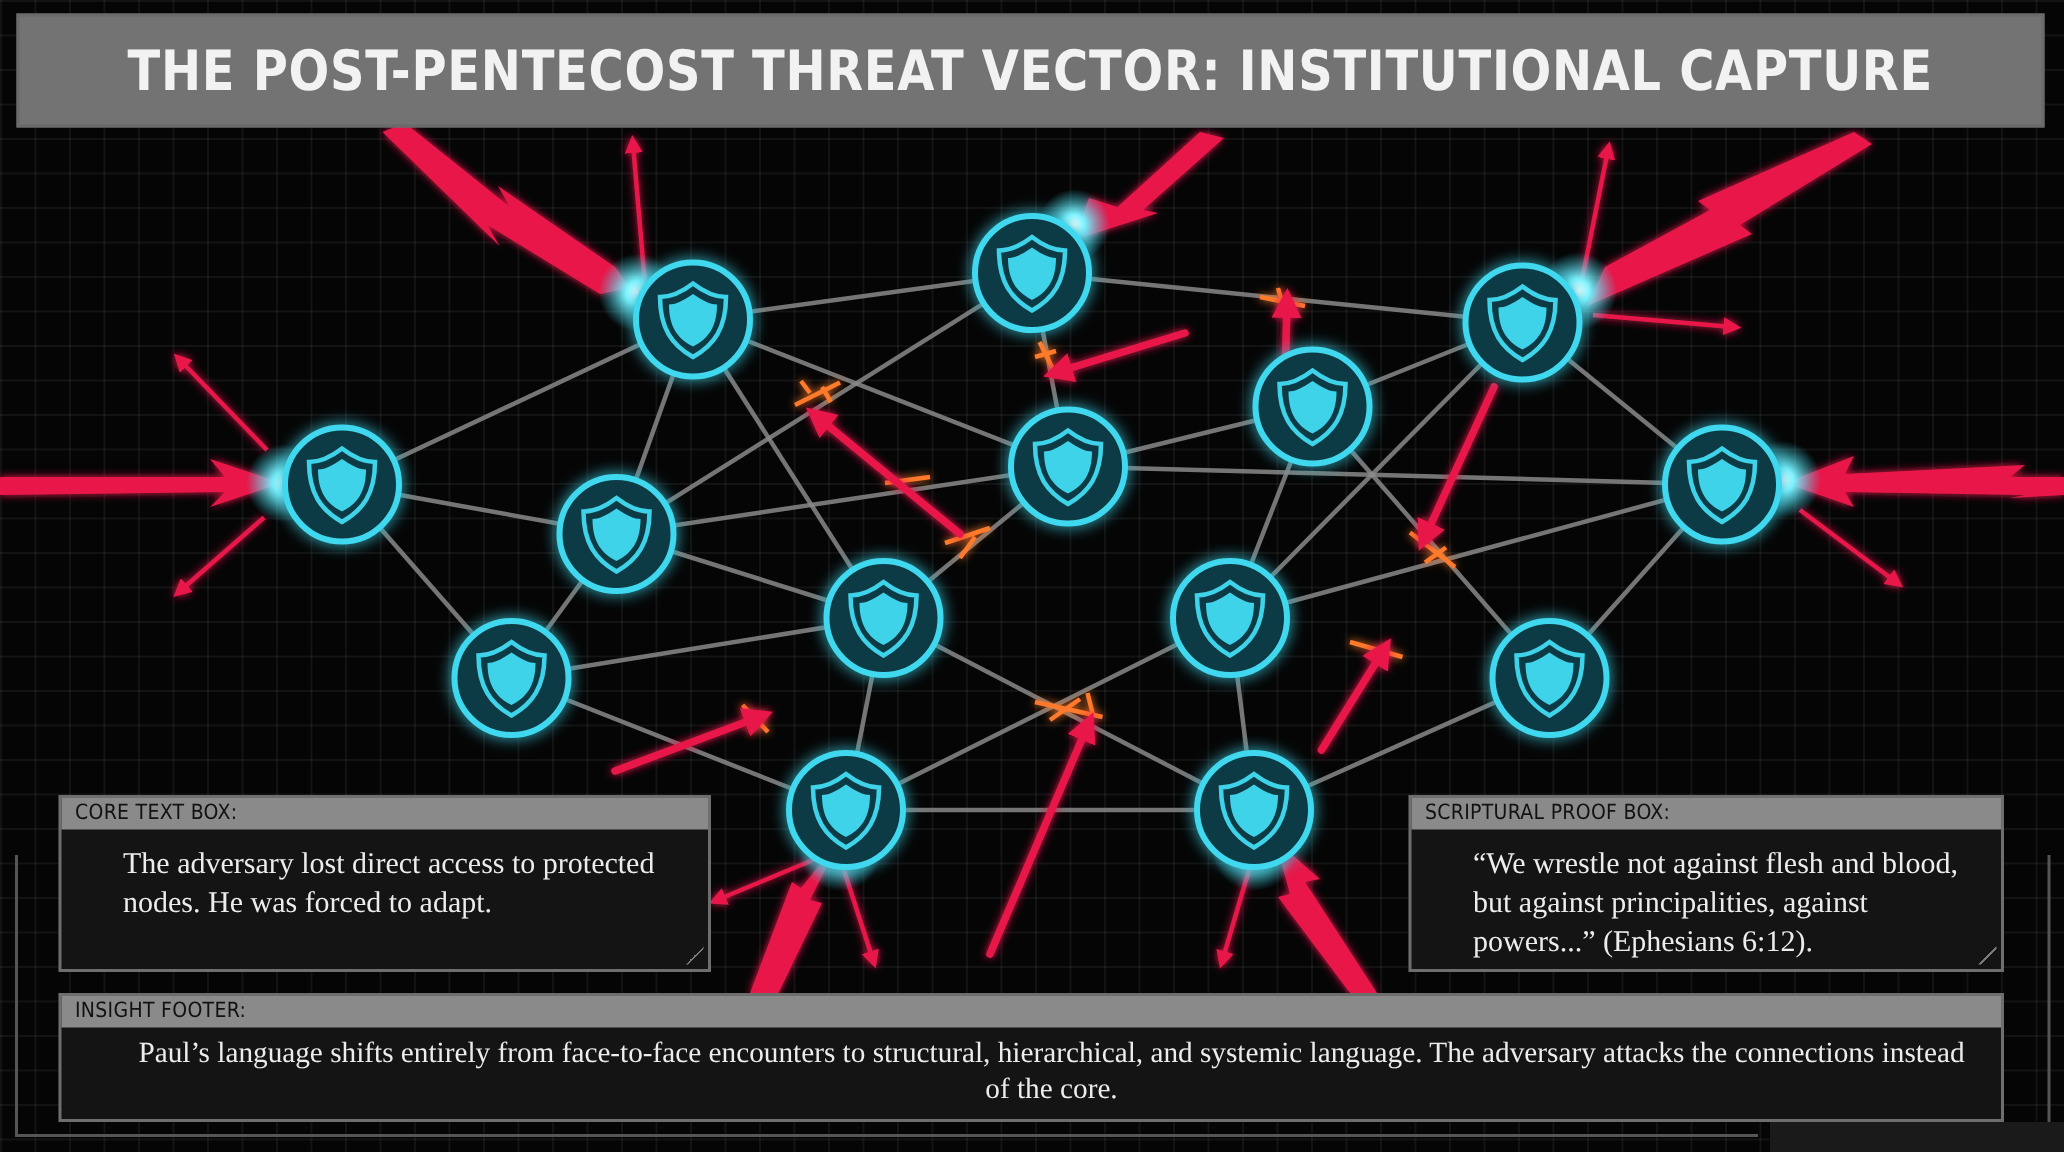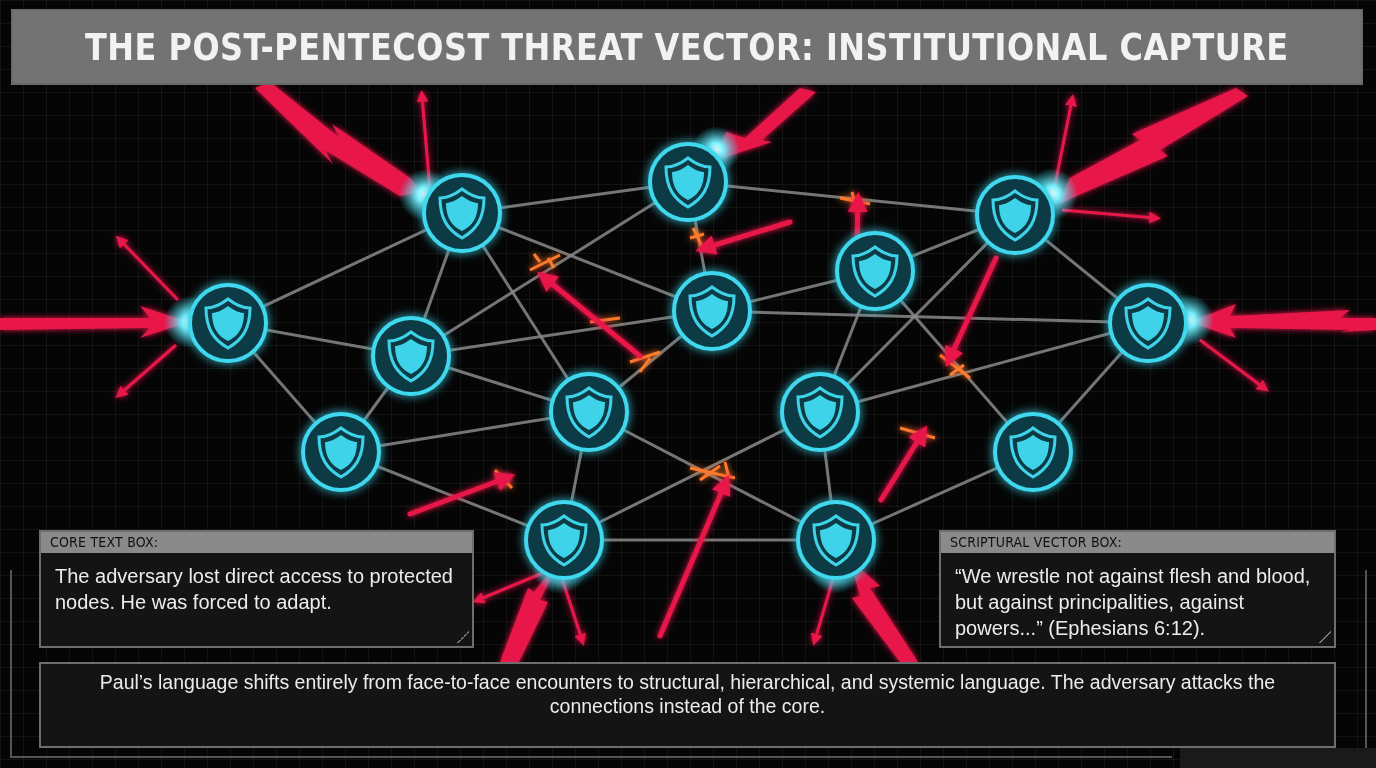--- a/index.html
+++ b/index.html
@@ -27,22 +27,23 @@
   svg.net { position:absolute; left:0; top:0; }
   .frame-line { position:absolute; border:1px solid #555; }
   .box {
     position:absolute; border:2px solid #6e6e6e; background:#141414; box-sizing:border-box;
   }
   .box .head {
     background:#8a8a8a; color:#111; font-family:"DejaVu Sans Condensed","DejaVu Sans", sans-serif;
     font-size:14px; height:21px; line-height:21px; padding-left:9px; letter-spacing:0.2px;
   }
   .box .body {
-    color:#ececec; font-family:Liberation Sans, sans-serif; font-size:20px; line-height:26px;
+    color:#ececec; font-family:Liberation Serif, serif; font-size:20px; line-height:26px;
     padding:10px 14px 0 14px;
+    margin-left:27px;
   }
   .box .corner {
     position:absolute; right:3px; bottom:3px; width:12px; height:12px;
     background:linear-gradient(135deg, transparent 50%, #7a7a7a 50%, #7a7a7a 58%, transparent 58%);
   }
   .footer .body { font-size:19.5px; line-height:24px; padding-top:6px;text-align:center; }
   .bottom-patch { position:absolute; left:1180px; top:748px; width:196px; height:20px; background:#1a1a1a; }
 </style>
 </head>
 <body>
@@ -273,22 +274,23 @@
   <h1>THE POST-PENTECOST THREAT VECTOR: INSTITUTIONAL CAPTURE</h1>
 </div>
 
 <div class="box" style="left:39px;top:530px;width:435px;height:118px;">
   <div class="head">CORE TEXT BOX:</div>
   <div class="body">The adversary lost direct access to protected nodes. He was forced to adapt.</div>
   <span class="corner"></span>
 </div>
 
 <div class="box" style="left:939px;top:530px;width:397px;height:118px;">
-  <div class="head">SCRIPTURAL VECTOR BOX:</div>
+  <div class="head">SCRIPTURAL PROOF BOX:</div>
   <div class="body">“We wrestle not against flesh and blood, but against principalities, against powers...” (Ephesians 6:12).</div>
   <span class="corner"></span>
 </div>
 
 <div class="box footer" style="left:39px;top:662px;width:1297px;height:86px;">
+  <div class="head">INSIGHT FOOTER:</div>
   <div class="body">Paul’s language shifts entirely from face-to-face encounters to structural, hierarchical, and systemic language. The adversary attacks the connections instead of the core.</div>
 </div>
 
 <div class="bottom-patch"></div>
 
 </body></html>

